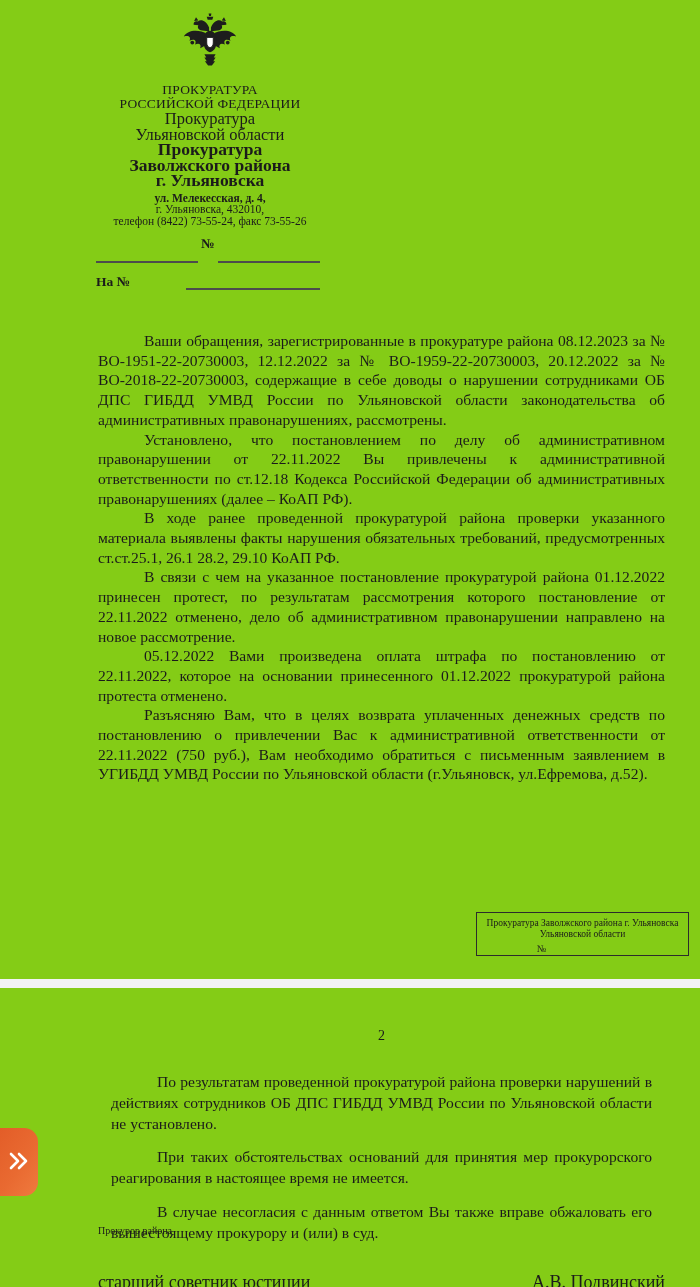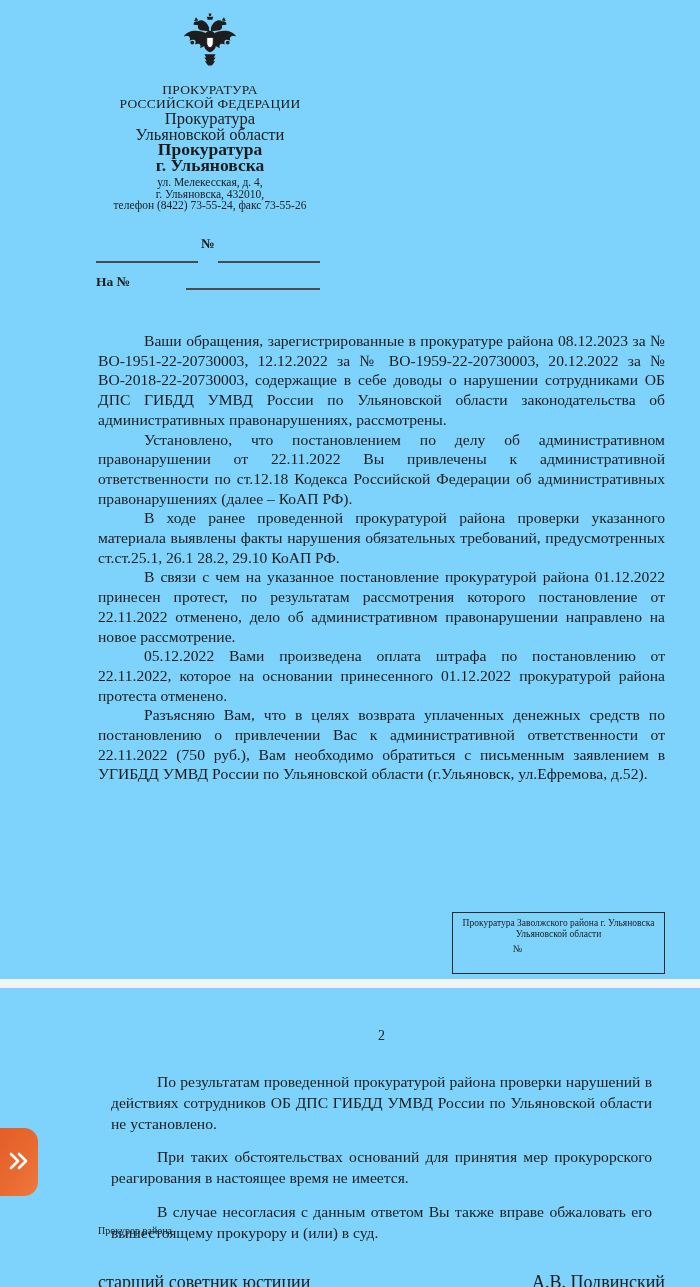--- a/index.html
+++ b/index.html
@@ -2,21 +2,21 @@
 <html><head>
 <meta charset="utf-8">
 <style>
   html,body{margin:0;padding:0;}
   body{
     width:700px;height:1287px;position:relative;overflow:hidden;
     background:#fdfdfd;
     font-family:"Liberation Serif","DejaVu Serif",serif;
     color:#1b1b1b;
   }
-  .page{position:absolute;left:0;width:700px;background:#7dd3fc;}
+  .page{position:absolute;left:0;width:700px;background:#84cc16;}
   .page1{top:0;height:979px;}
   .page2{top:988px;height:299px;}
   .page-separator{position:absolute;top:979px;left:0;width:700px;height:9px;background:#f2f3f3;}
 
   
   .letterhead{position:absolute;left:93px;top:12px;width:234px;text-align:center;}
   .emblem{display:block;margin:0 auto 9px auto;}
   .lh-org{font-size:13.5px;line-height:14px;letter-spacing:.2px;}
   .lh-region{font-size:16.5px;line-height:15.5px;}
   .lh-district{font-size:17.5px;line-height:15.5px;font-weight:bold;}
@@ -30,21 +30,21 @@
   .ref-na{margin-top:11px;display:flex;align-items:flex-end;font-weight:bold;gap:44px;}
   .ref-na .fill-line{flex:1;border-bottom:2px solid #4c4c4c;height:13px;margin-left:12px;}
 
   
   .body-text{position:absolute;left:98px;width:567px;text-align:justify;
     font-size:15.6px;line-height:19.7px;}
   .body1{top:331px;}
   .body-text p{margin:0;text-indent:46px;}
 
   
-  .stamp-box{position:absolute;left:452px;top:912px;width:213px;height:62px;
+  .stamp-box{position:absolute;left:476px;top:912px;width:213px;height:44px;
     border:1.5px solid #2c2c2c;box-sizing:border-box;padding-top:5px;
     font-size:9.5px;line-height:11px;text-align:center;}
   .stamp-no{text-align:left;padding-left:60px;margin-top:3px;font-size:10px;}
 
   
   .page-number{position:absolute;top:40px;left:98px;width:567px;text-align:center;font-size:14px;}
   .body2{position:absolute;top:71px;left:98px;width:567px;text-align:justify;
     font-size:15.6px;line-height:20.8px;}
   .body2 p{margin:13px;text-indent:46px;}
   .sig-position{position:absolute;top:237px;left:98px;font-size:10px;}
@@ -80,22 +80,23 @@
           <circle cx="22" cy="63" r="4"></circle>
           <circle cx="98" cy="63" r="4"></circle>
         </g>
       </svg>
     </span>
     <div class="lh-org">ПРОКУРАТУРА</div>
     <div class="lh-org">РОССИЙСКОЙ ФЕДЕРАЦИИ</div>
     <div class="lh-region">Прокуратура</div>
     <div class="lh-region">Ульяновской области</div>
     <div class="lh-district">Прокуратура</div>
+    <div class="lh-district">Заволжского района</div>
     <div class="lh-district">г. Ульяновска</div>
-    <div class="lh-addr" style="margin-top:4px;">ул. Мелекесская, д. 4,</div>
+    <div class="lh-addr" style="margin-top:4px;font-weight:bold;">ул. Мелекесская, д. 4,</div>
     <div class="lh-addr">г. Ульяновска, 432010,</div>
     <div class="lh-addr">телефон (8422) 73-55-24, факс 73-55-26</div>
   </div>
 
   <div class="ref-block">
     <div class="ref-no">№</div>
     <div class="ref-lines">
       <span class="fill-line"></span>
       <span class="fill-line"></span>
     </div>

